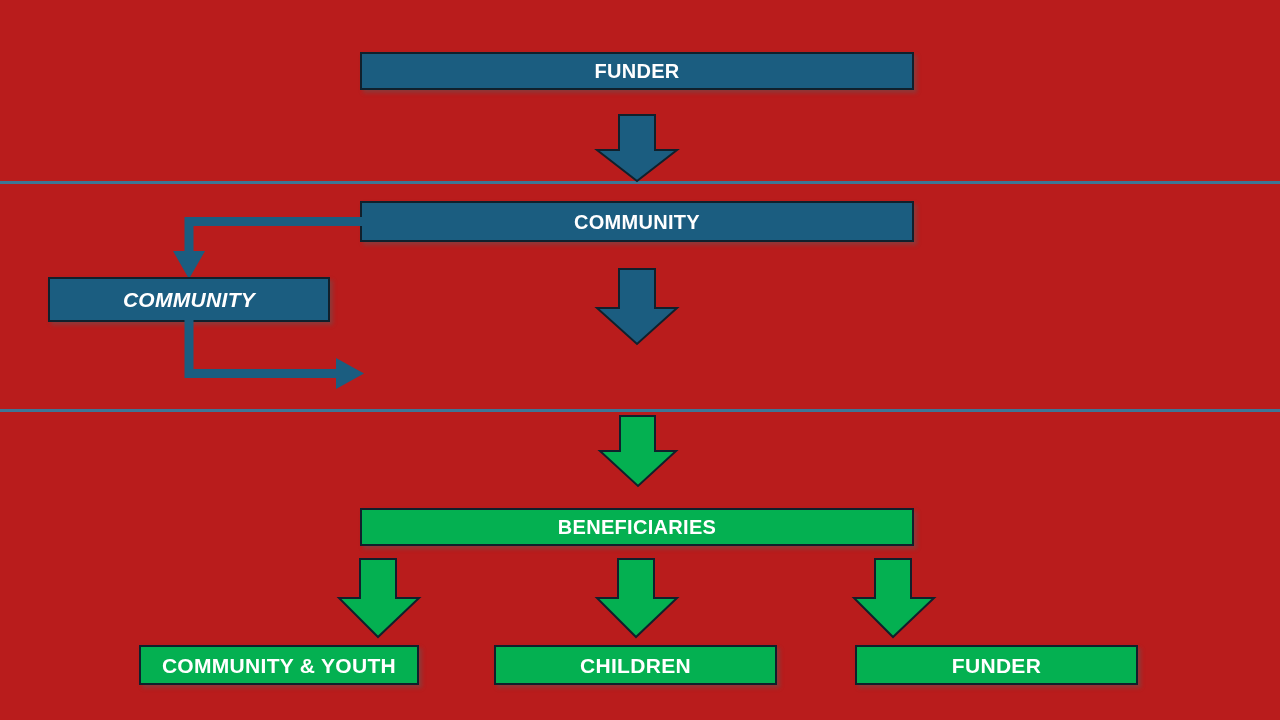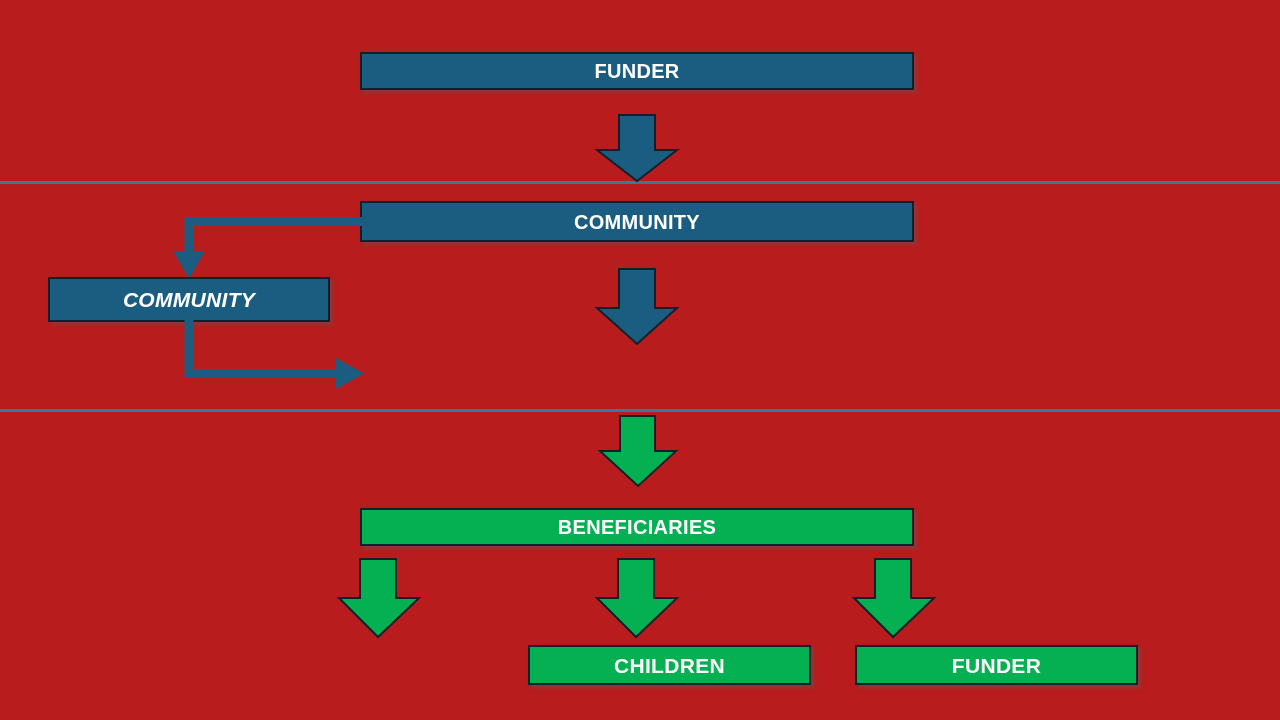--- a/index.html
+++ b/index.html
@@ -153,22 +153,25 @@
       <polygon class="shp" points="22,1 58,1 58,40 81,40 40,79 1,40 22,40"></polygon>
     </svg>
   </div>
 
   <div class="arrow green" style="left:853px; top:558px; width:82px; height:80px;">
     <svg width="82" height="80" viewBox="0 0 82 80" aria-hidden="true">
       <polygon class="shp" points="22,1 58,1 58,40 81,40 40,79 1,40 22,40"></polygon>
     </svg>
   </div>
 
+  <div class="box green" style="left:139px; top:645px; width:280px; height:40px; font-size:21px;">
+    <span class="label">COMMUNITY &amp; YOUTH</span>
+  </div>
 
-  <div class="box green" style="left:494px; top:645px; width:283px; height:40px; font-size:21px;margin-left:34px;">
+  <div class="box green" style="left:494px; top:645px; width:283px; height:40px; font-size:21px;">
     <span class="label">CHILDREN</span>
   </div>
 
   <div class="box green" style="left:855px; top:645px; width:283px; height:40px; font-size:21px;">
     <span class="label">FUNDER</span>
   </div>
 
 </div>
 
 </body></html>

